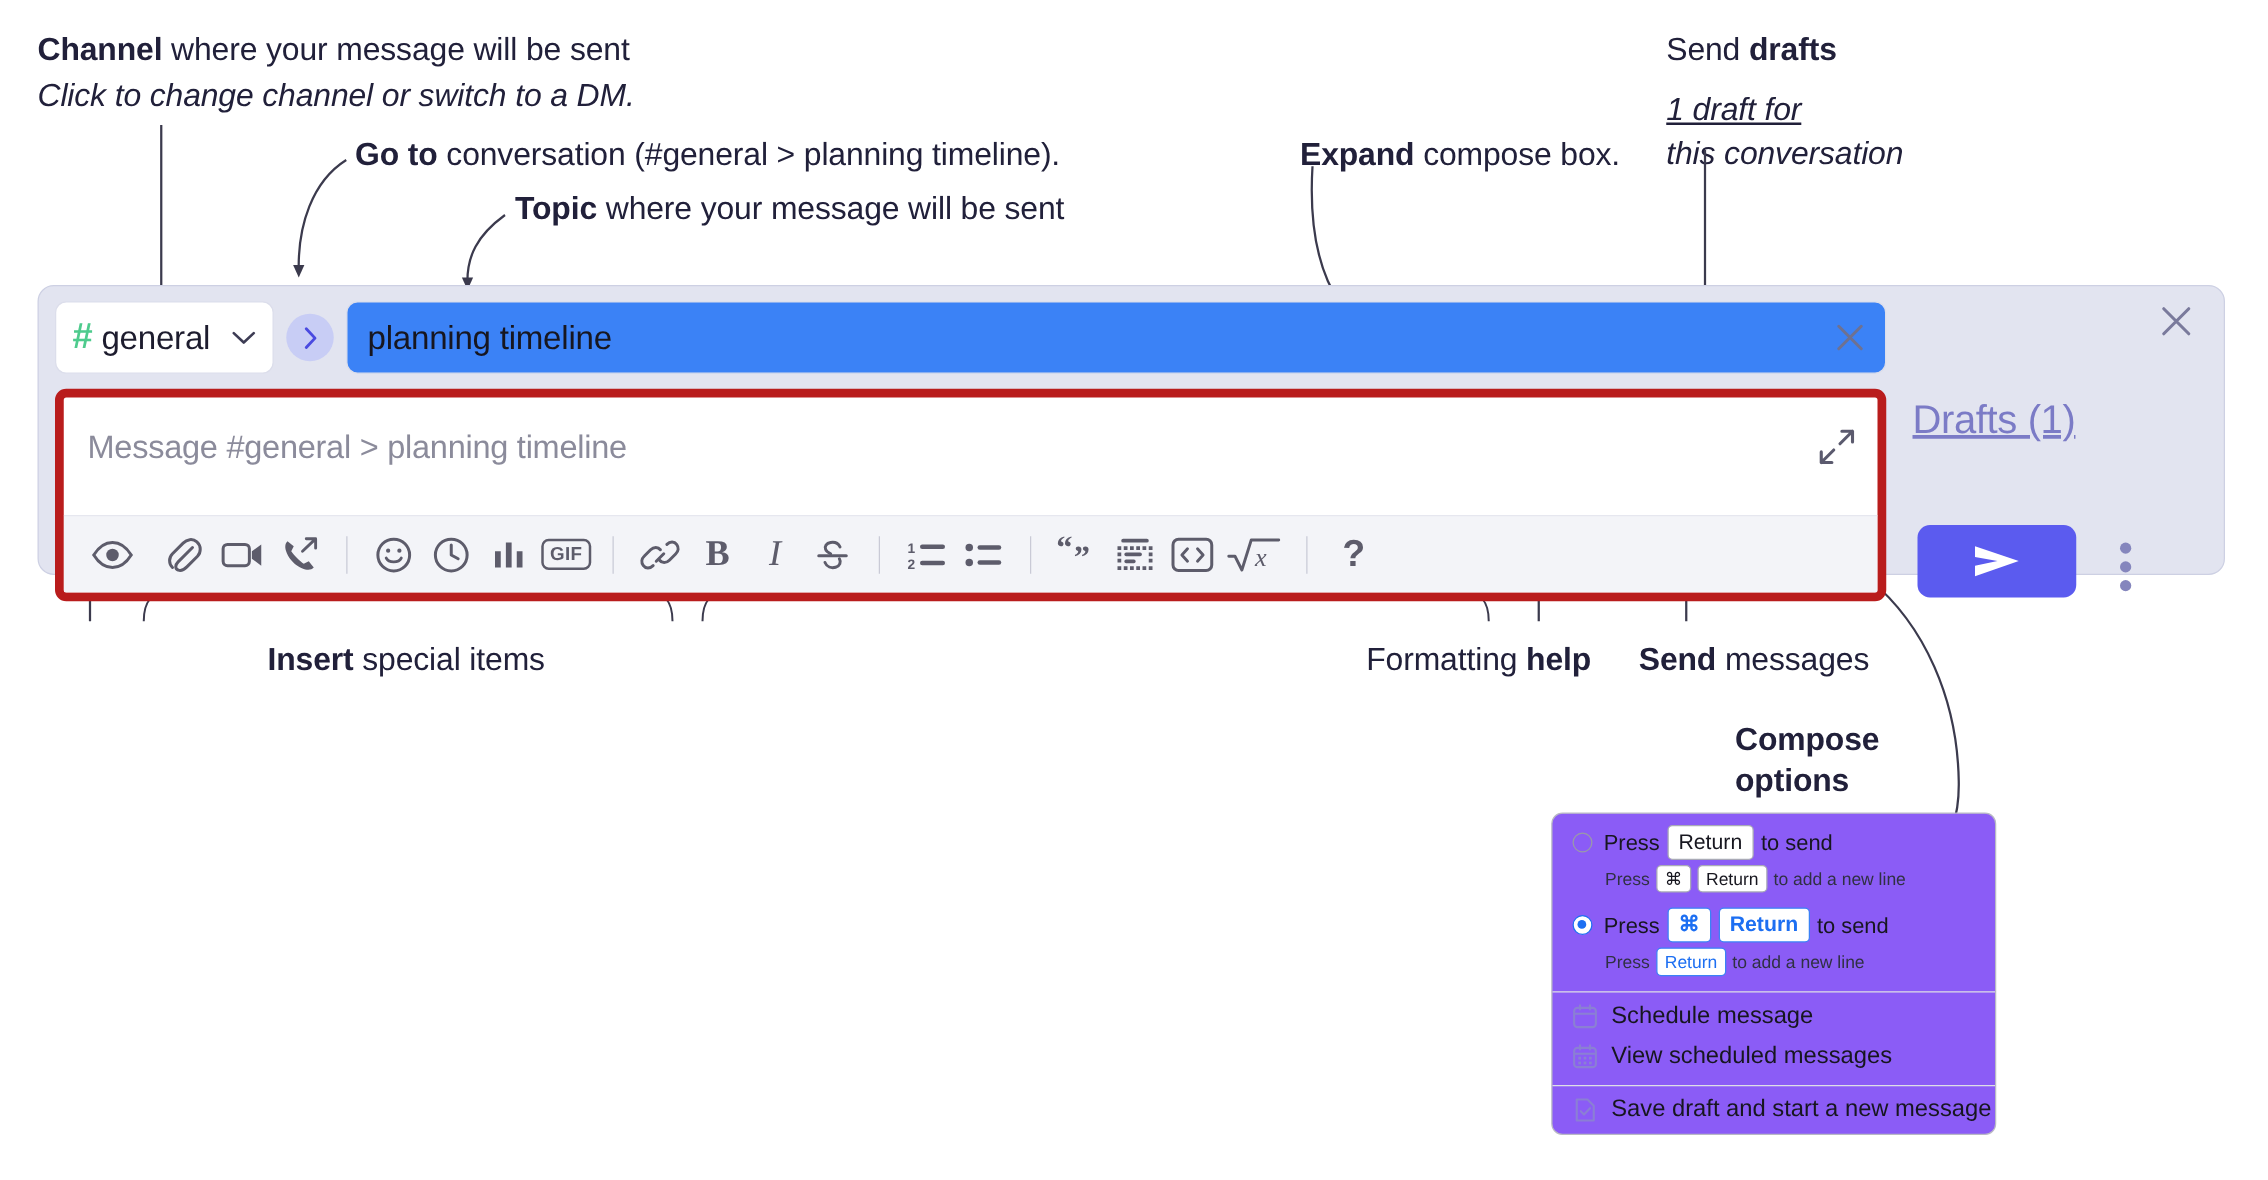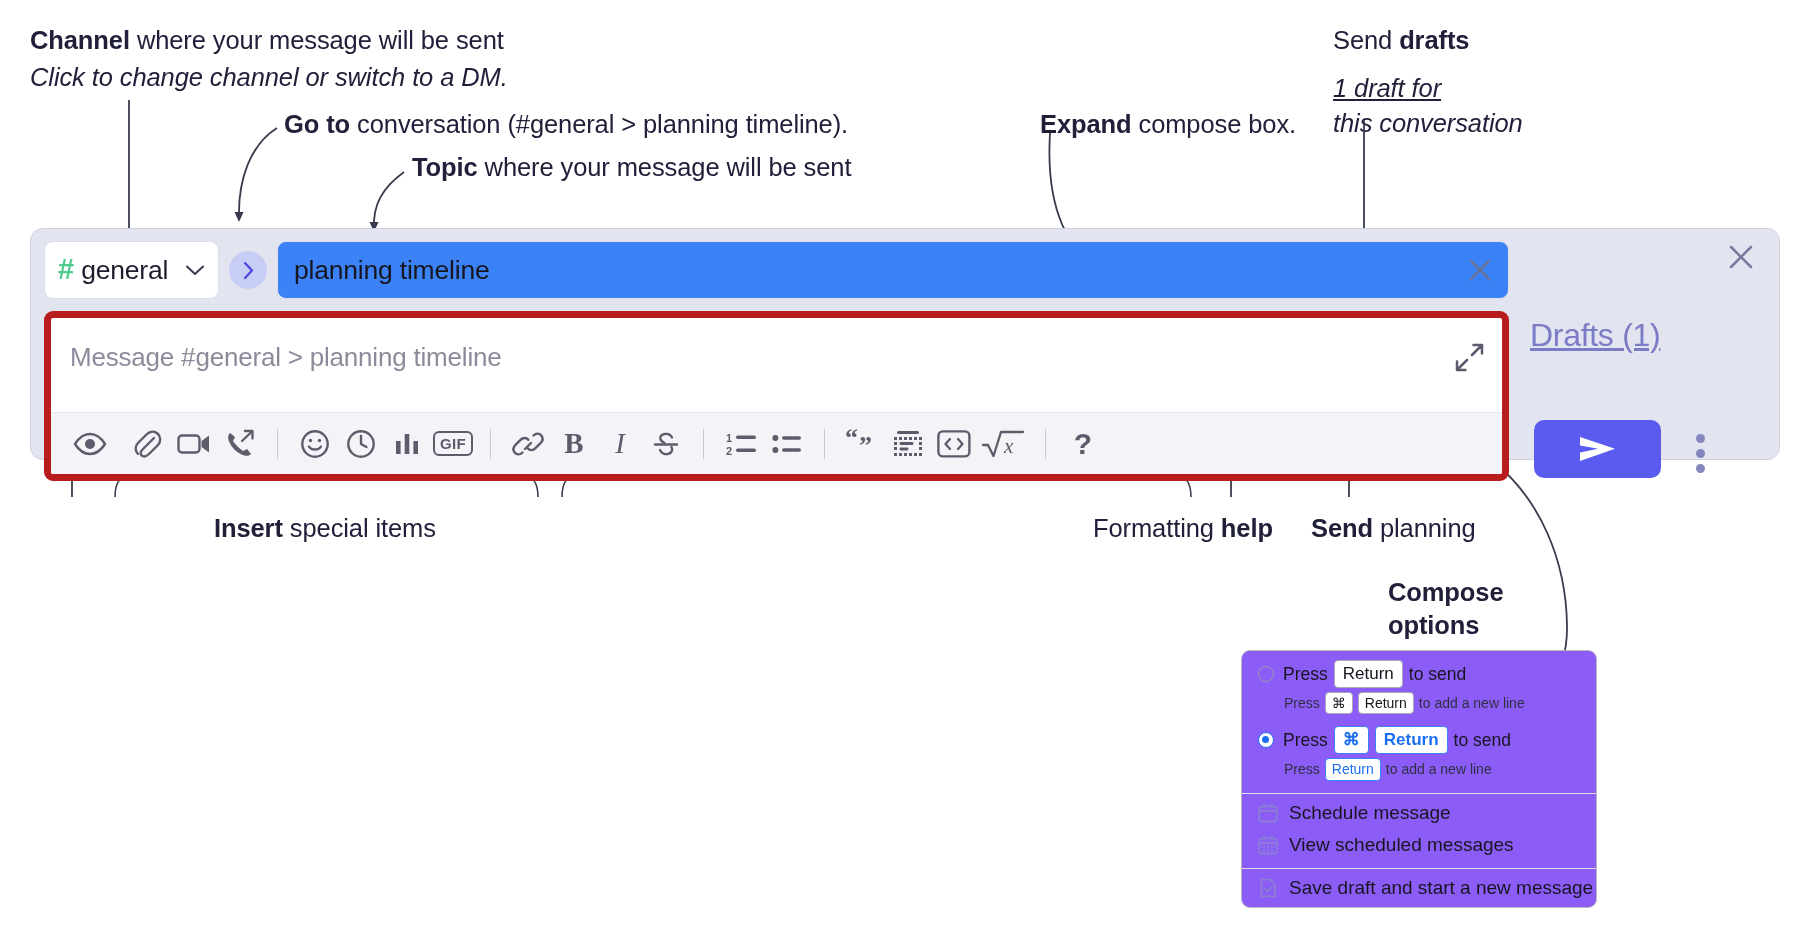--- a/index.html
+++ b/index.html
@@ -124,21 +124,21 @@
   <div class="anno" style="left:214px;top:512px;">
     <b>Insert</b><span> special items</span>
   </div>
 
 
   <div class="anno" style="left:1093px;top:512px;">
     <span>Formatting </span><b>help</b>
   </div>
 
   <div class="anno" style="left:1311px;top:512px;">
-    <b>Send</b><span> planning</span>
+    <b>Send</b><span> messages</span>
   </div>
 
   <div class="anno" style="left:1388px;top:576px;line-height:1.3;">
     <div><b>Compose</b></div>
     <div><b>options</b></div>
     <div><span>menu</span></div>
   </div>
 
   <svg class="abs" style="left:0;top:0;" width="1814" height="944">
     <g fill="none" stroke="#3b3a4d" stroke-width="1.8">

